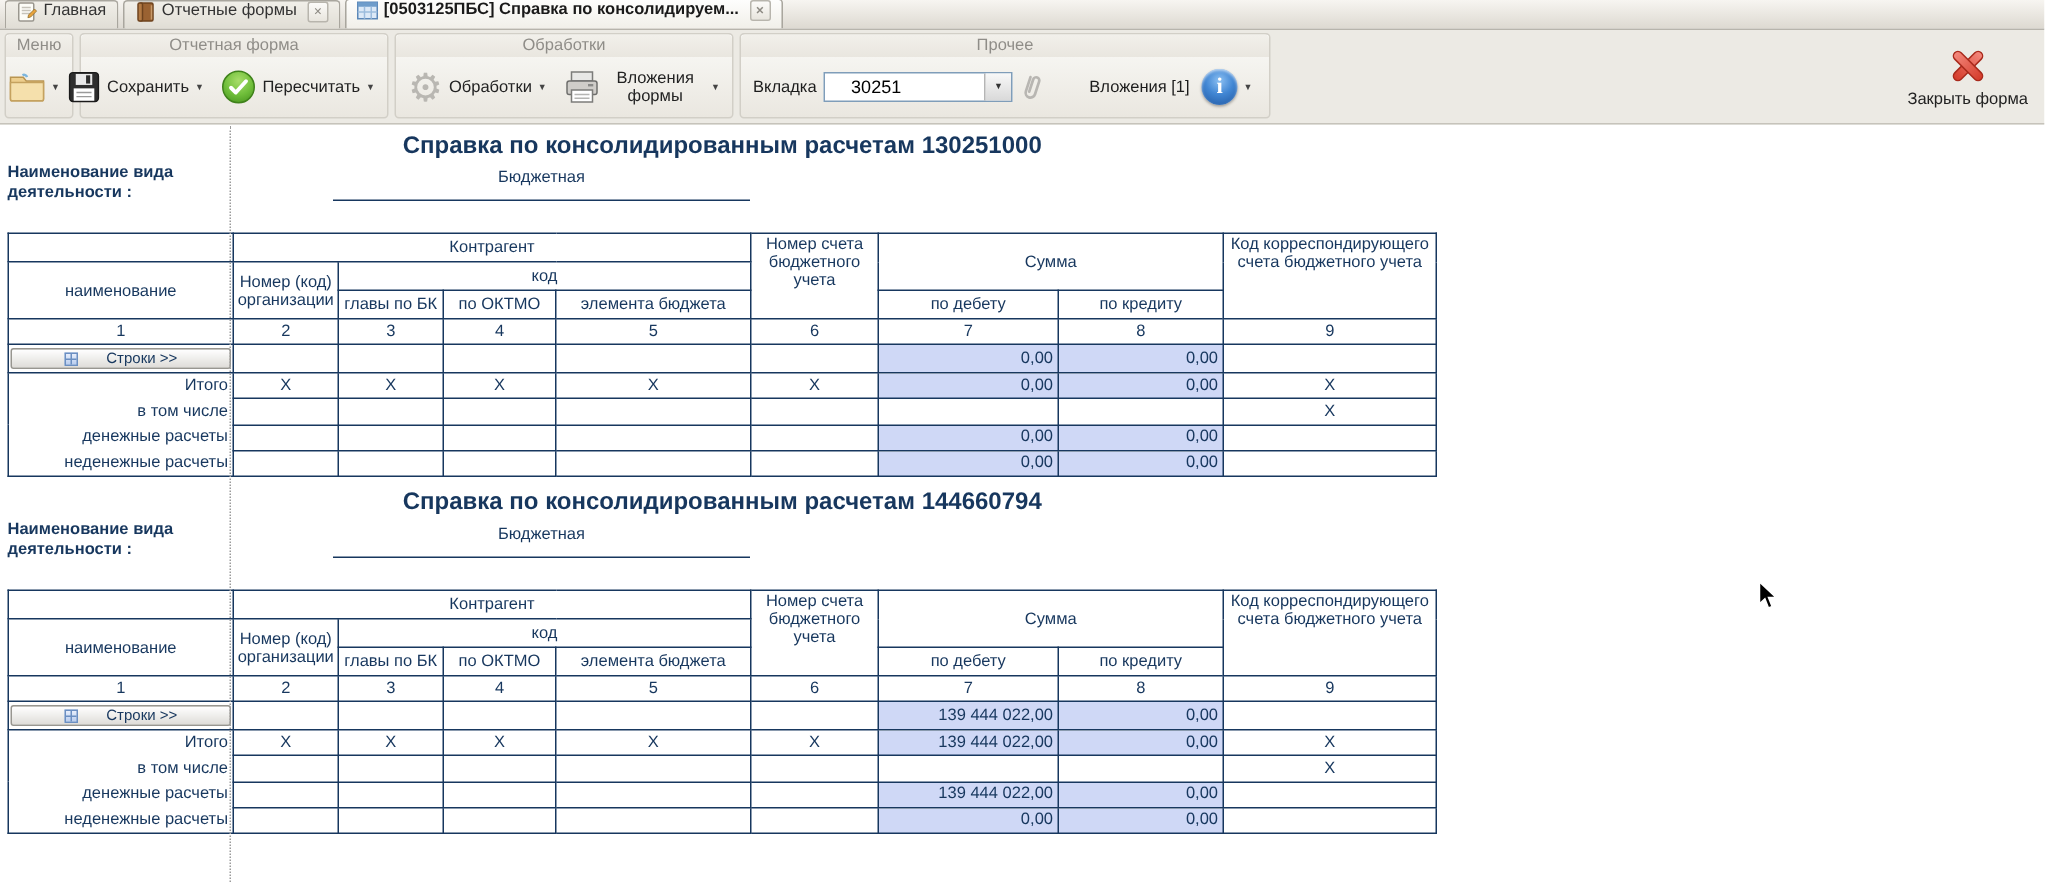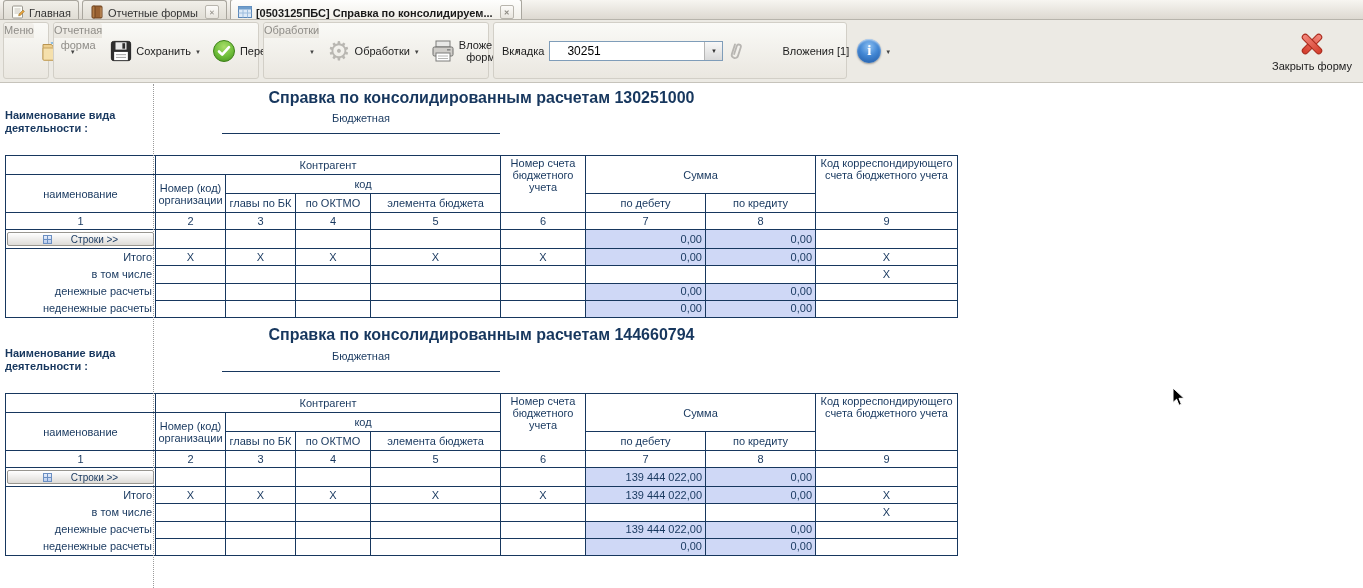--- a/index.html
+++ b/index.html
@@ -9,21 +9,21 @@
     -webkit-font-smoothing:antialiased;
   }
   
   .tabbar{
     position:absolute;top:0;left:0;width:1363px;height:20px;box-sizing:border-box;
     background:linear-gradient(#f7f5f1,#ddd9d1);
     border-bottom:1px solid #b7b4ac;
     display:flex;align-items:flex-end;padding-left:3px;gap:3px;
   }
   .tab{
-    height:18px;display:flex;align-items:flex-end;gap:4px;padding:0 7px;
+    height:18px;display:flex;align-items:flex-start;gap:4px;padding:0 7px;
     border:1px solid #a9a69e;border-bottom:none;border-radius:3px 3px 0 0;
     background:linear-gradient(#f1efe9,#e0ddd5);font-size:11px;color:#333;cursor:default;margin-top:16px;
   }
   .tab.active{
     background:linear-gradient(#fefefd,#f1efe9);font-weight:bold;color:#1a1a1a;height:19px;
   }
   .tab-close{
     width:12px;height:12px;border:1px solid #b8b5ad;border-radius:2px;margin-left:3px;
     background:linear-gradient(#fcfbf9,#e8e5de);display:flex;align-items:center;justify-content:center;
   }
@@ -31,21 +31,21 @@
   .tab-ico{display:inline-flex;width:14px;height:14px}
   
   .toolbar{
     position:absolute;top:20px;left:0;width:1363px;height:63px;box-sizing:border-box;
     background:#eceae4;border-bottom:1px solid #c6c3bb;
     display:flex;align-items:stretch;padding:2px 3px 3px 3px;gap:4px;
   }
   .tgroup{
     box-sizing:border-box;border:1px solid #d2cfc7;border-radius:3px;
     background:linear-gradient(#fafaf7,#eae7e0);
-    display:flex;flex-direction:row;flex:0 0 auto;
+    display:flex;flex-direction:column;flex:0 0 auto;
   }
   .tg-caption{font-size:11px;color:#8f8d88;text-align:center;height:15px;line-height:15px;
     background:linear-gradient(#f2f0eb,#e9e6df);border-radius:3px 3px 0 0;}
   .tg-body{flex:1;display:flex;align-items:center;justify-content:flex-end;padding:0 5px;gap:5px}
   .tbtn{display:flex;align-items:center;gap:4px;background:transparent;border:none;
     font-size:11px;color:#222;padding:2px 3px;font-family:inherit;cursor:default}
   .caret{display:inline-block}
   .caret::before{content:"▼";font-size:6px;color:#444;position:relative;top:-1px}
   
   .ico{display:inline-flex;align-items:center;justify-content:center}
@@ -226,20 +226,21 @@
               <line x1="7" y1="18.5" x2="17" y2="18.5" stroke="#b5b5b3"></line>
             </svg>
         </span>
         <span>Вложения формы</span>
         <span class="caret"></span>
       </button>
     </div>
   </div>
 
   <div class="tgroup" style="width:354px">
+    <div class="tg-caption">Прочее</div>
     <div class="tg-body" style="justify-content:flex-start;padding:0 8px">
       <span class="info-line">Вкладка</span>
       <span class="combo">
         <span class="combo-value">30251</span>
         <span class="combo-btn"></span>
       </span>
       <span class="ico">
         <svg width="16" height="20" viewBox="0 0 16 20">
             <path d="M5 4 v10 a3.2 3.2 0 0 0 6.4 0 V5 a2.1 2.1 0 0 0 -4.2 0 v8.5" fill="none" stroke="#b8b6b2" stroke-width="1.8" stroke-linecap="round" transform="rotate(18 8 10)"></path>
           </svg>
@@ -262,21 +263,21 @@
               <stop offset="0%" stop-color="#f4897d"></stop>
               <stop offset="100%" stop-color="#d43b2a"></stop>
             </linearGradient>
           </defs>
           <g fill="url(#rx)" stroke="#a92a1c" stroke-width="1">
             <rect x="11" y="1.5" width="6" height="25" rx="3" transform="rotate(45 14 14)"></rect>
             <rect x="11" y="1.5" width="6" height="25" rx="3" transform="rotate(-45 14 14)"></rect>
           </g>
         </svg>
     </span>
-    <span>Закрыть форму</span>
+    <span>Закрыть форма</span>
   </button>
 </div>
 
 <div class="freeze-line"></div>
 
 <div class="sec-title" id="title1">Справка по консолидированным расчетам 130251000</div>
 <div class="act-label" id="alabel1">Наименование вида деятельности :</div>
 <div class="act-value" id="avalue1">Бюджетная</div>
 
 <table class="grid" id="tbl1">

